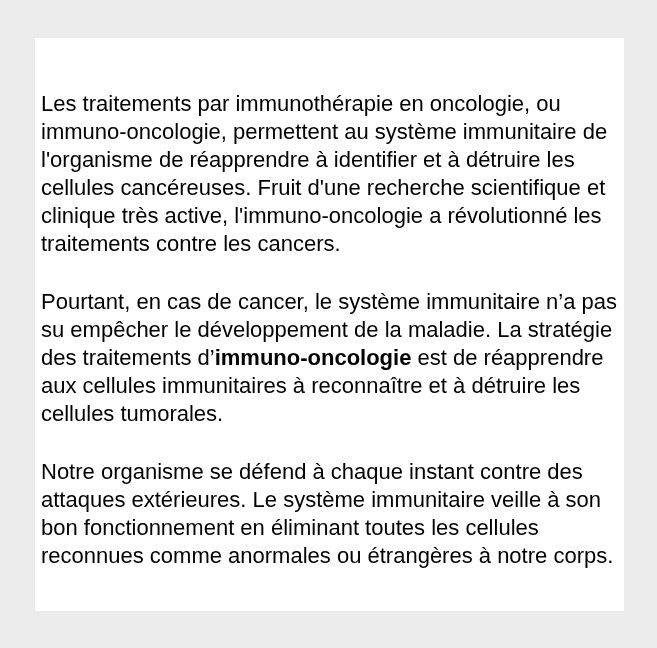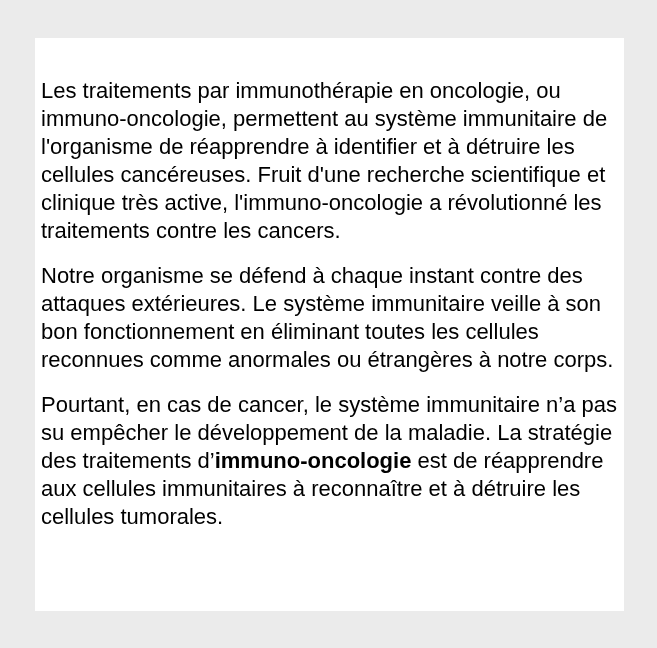--- a/index.html
+++ b/index.html
@@ -23,28 +23,28 @@
   }
   .article {
     padding: 22px 0 0 6px;
     color: #000000;
     font-size: 22px;
     line-height: 28px;
     font-family: "Liberation Sans", sans-serif;
   }
   .article p {
     width: 582px;
-    margin: 17px 0;
+    margin: 30px 0;
   }
   .article strong {
     font-weight: bold;
   }
 </style>
 </head>
 <body style="background: rgb(235, 235, 235);">
 
 <div class="panel" style="background: rgb(255, 255, 255); color: rgb(0, 0, 0);">
   <div class="article">
       <p><span>Les traitements par immunothérapie en oncologie, ou immuno-oncologie, permettent au système immunitaire de l'organisme de réapprendre à identifier et à détruire les cellules cancéreuses. Fruit d'une recherche scientifique et clinique très active, l'immuno-oncologie a révolutionné les traitements contre les cancers.</span></p>
+      <p><span>Pourtant, en cas de cancer, le système immunitaire n’a pas su empêcher le développement de la maladie. La stratégie des traitements d’</span><strong>immuno-oncologie</strong><span> est de réapprendre aux cellules immunitaires à reconnaître et à détruire les cellules tumorales.</span></p>
       <p><span>Notre organisme se défend à chaque instant contre des attaques extérieures. Le système immunitaire veille à son bon fonctionnement en éliminant toutes les cellules reconnues comme anormales ou étrangères à notre corps.</span></p>
-      <p><span>Pourtant, en cas de cancer, le système immunitaire n’a pas su empêcher le développement de la maladie. La stratégie des traitements d’</span><strong>immuno-oncologie</strong><span> est de réapprendre aux cellules immunitaires à reconnaître et à détruire les cellules tumorales.</span></p>
     </div>
 </div>
 
 </body></html>

